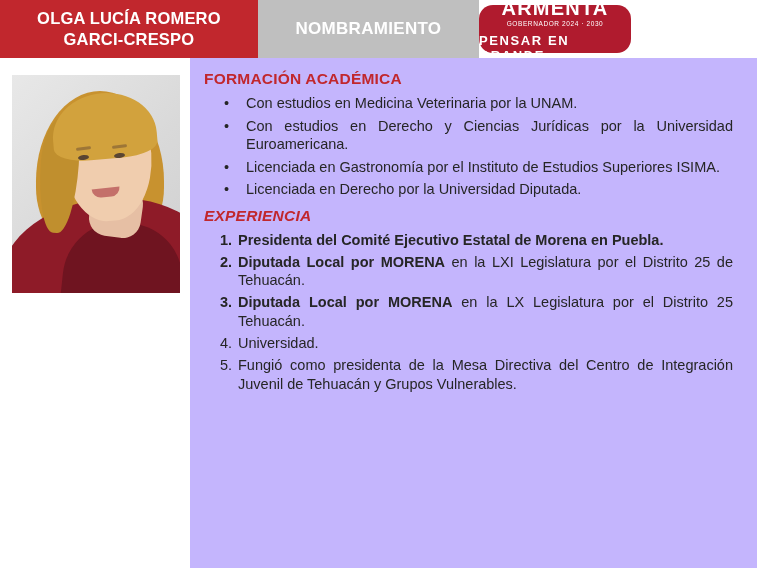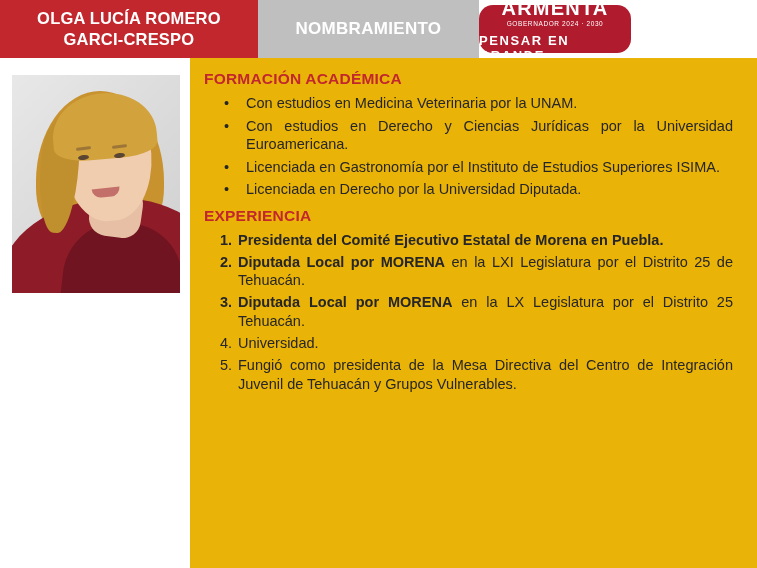--- a/index.html
+++ b/index.html
@@ -232,32 +232,32 @@
     border-radius: 0 0 14px 14px;
     transform: rotate(-6deg);
   }
 
   .content {
     position: absolute;
     top: 0;
     left: 190px;
     width: 567px;
     height: 510px;
-    background: #eab308;
+    background: #c4b5fd;
     box-sizing: border-box;
     padding: 10px 18px 0 14px;
   }
   .section-title {
     color: #c1272d;
     font-weight: bold;
     font-size: 15.5px;
     letter-spacing: 0.2px;
     margin: 2px 0 6px 0;
   }
-  .section-title.second { margin-top: 8px; }
+  .section-title.second { margin-top: 8px; font-style: italic; }
 
   ul.bullets {
     list-style: none;
     margin: 0;
     padding: 0;
   }
   ul.bullets > li {
     position: relative;
     padding-left: 42px;
     margin-bottom: 4px;

